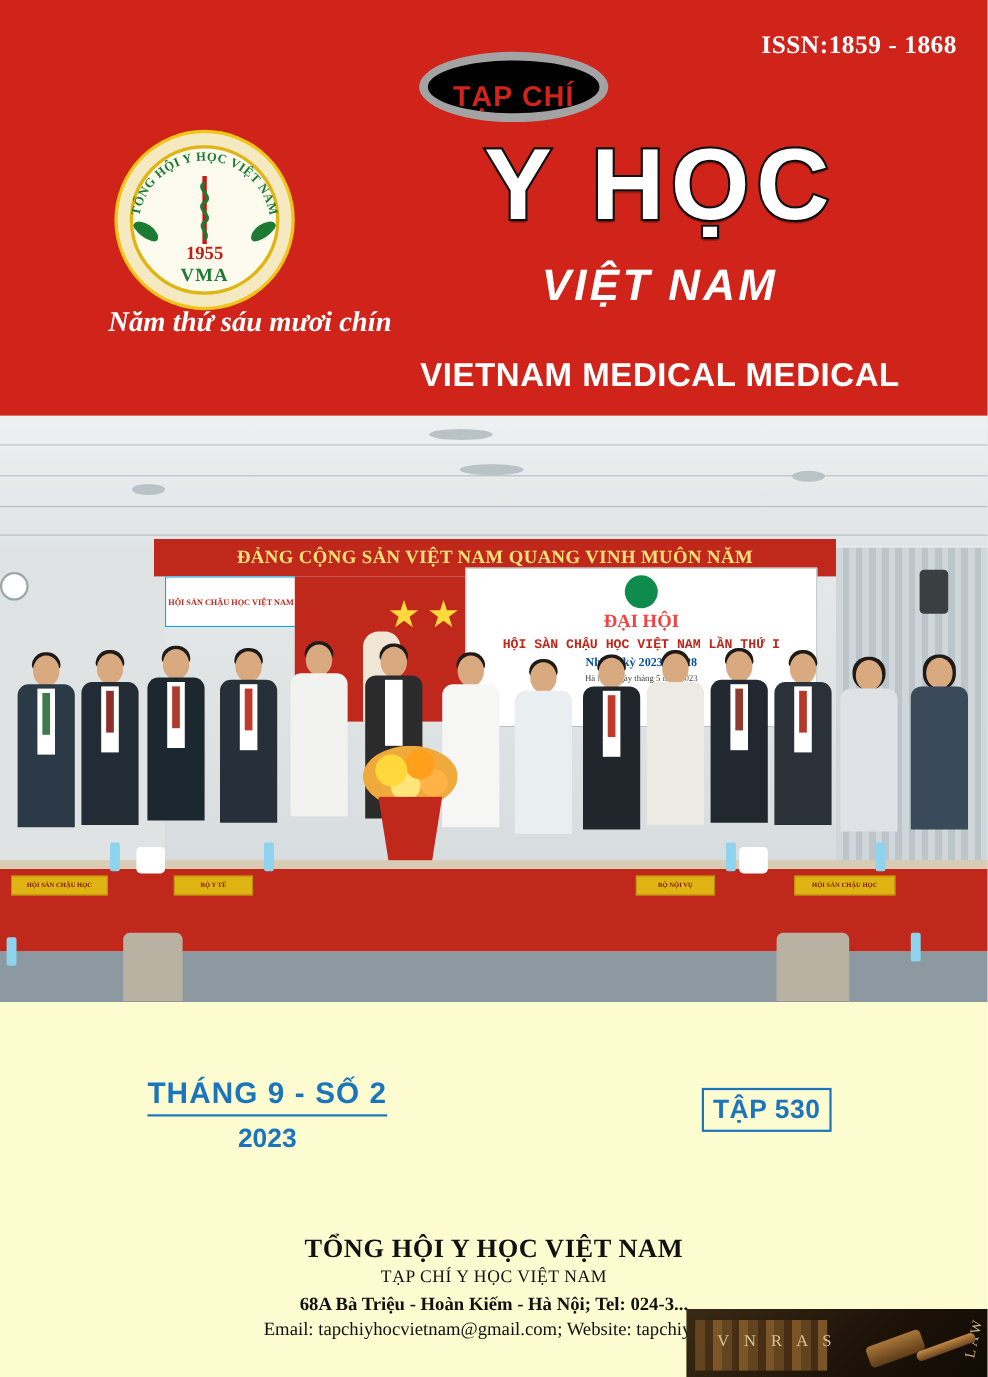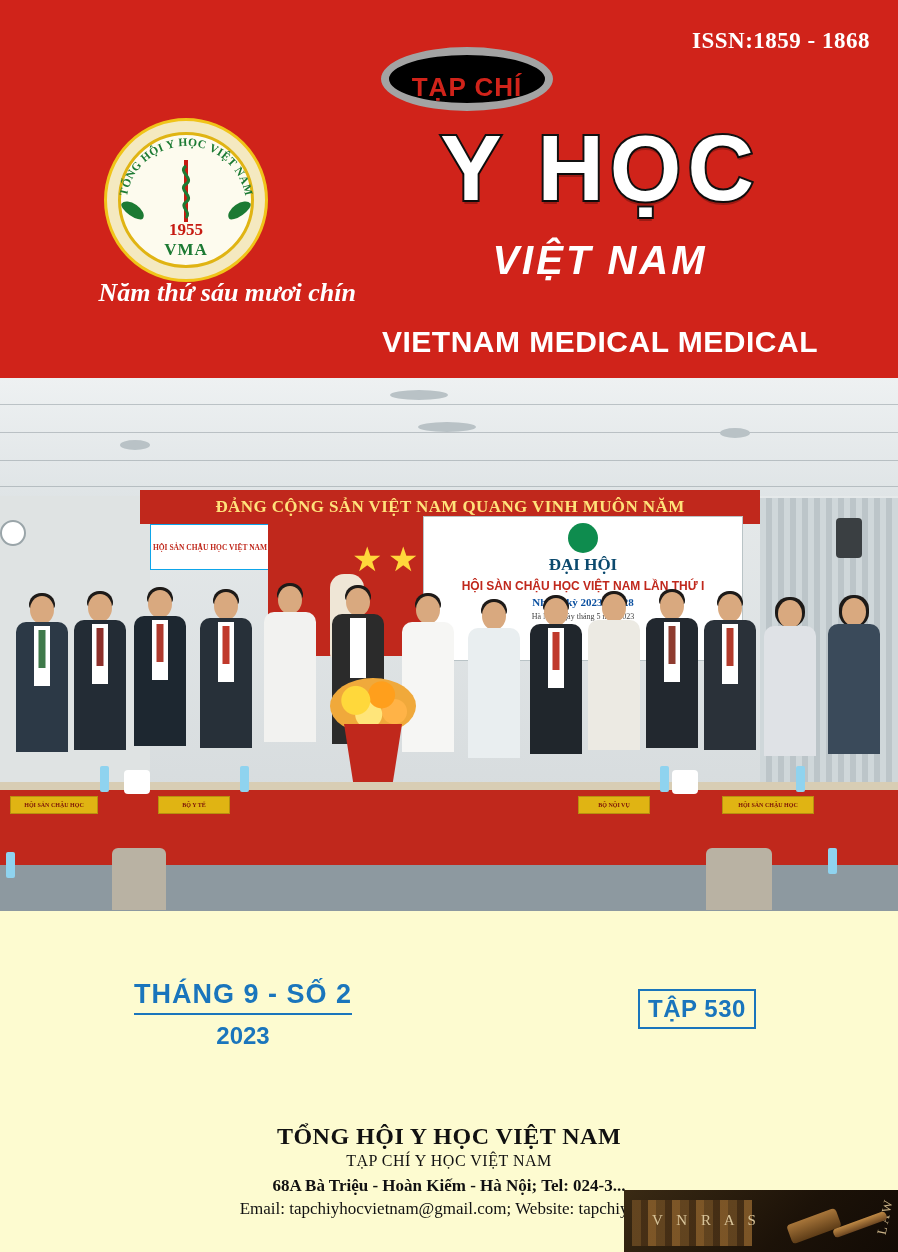--- a/index.html
+++ b/index.html
@@ -245,22 +245,22 @@
   }
   .ph-screen {
     position:absolute; left:423px; top:138px; width:320px; height:145px;
     background:#ffffff; border:1px solid #b9c3c6; box-sizing:border-box;
     text-align:center;
   }
   .ph-screen .sc-logo {
     margin: 6px auto 2px; width:30px; height:30px; border-radius:50%;
     background:#0e8c4e;
   }
-  .ph-screen .sc-t1 { color:#0c4a6e; font-family:"Liberation Serif", serif; font-weight:bold; font-size:17px; }
-  .ph-screen .sc-t2 { color:#c0281c; font-family:Liberation Sans, sans-serif; font-weight:bold; font-size:12px; margin-top:4px;}
+  .ph-screen .sc-t1 { color:#ef4444; font-family:"Liberation Serif", serif; font-weight:bold; font-size:17px; }
+  .ph-screen .sc-t2 { color:#c0281c; font-family:Liberation Mono, monospace; font-weight:bold; font-size:12px; margin-top:4px;}
   .ph-screen .sc-t3 { color:#0b50a0; font-family:"Liberation Serif", serif; font-weight:bold; font-size:11px; margin-top:3px;}
   .ph-screen .sc-t4 { color:#444; font-family:"Liberation Serif", serif; font-size:8px; margin-top:4px;}
   .ph-smallboard {
     position:absolute; left:150px; top:146px; width:120px; height:46px;
     background:#ffffff; border:1px solid #0ea5e9; box-sizing:border-box;
     display:flex; align-items:center; justify-content:center;
   }
   .ph-smallboard span { color:#c0281c; font-size:7.5px; font-family:"Liberation Serif", serif; font-weight:bold;}
   .ph-clock {
     position:absolute; left:0px; top:142px; width:26px; height:26px;

